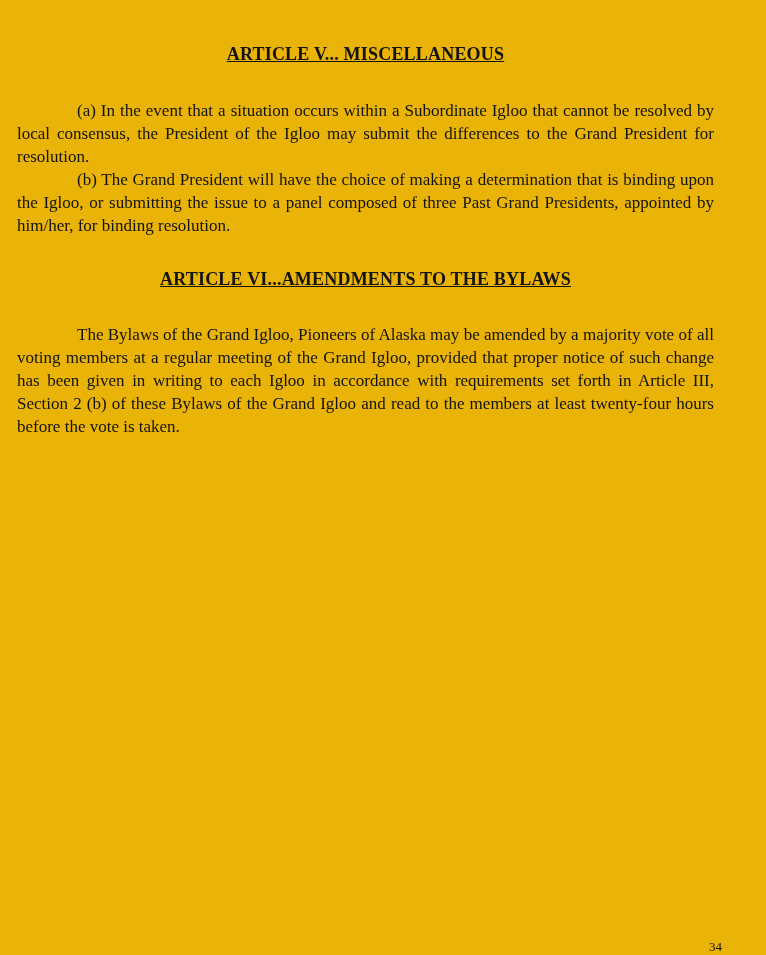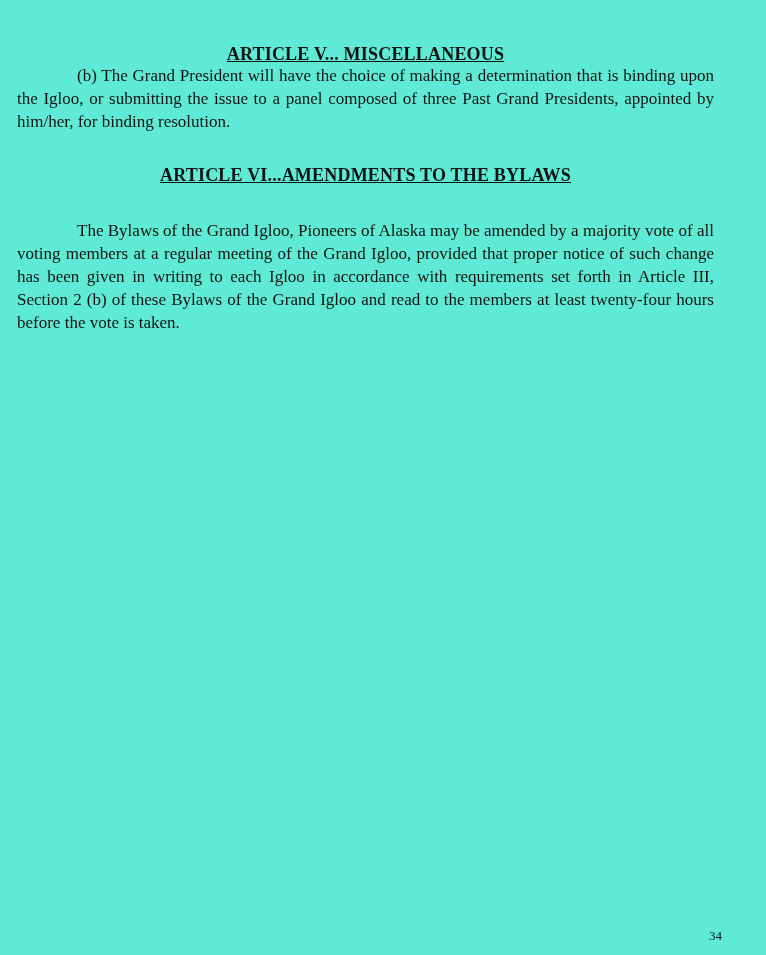--- a/index.html
+++ b/index.html
@@ -4,21 +4,21 @@
 <style>
   html, body {
     margin: 0;
     padding: 0;
     background: #ffffff;
   }
   .page {
     position: relative;
     width: 766px;
     height: 955px;
-    background: #5eead4;
+    background: #eab308;
     font-family: "Liberation Serif", serif;
     color: #131313;
     box-sizing: border-box;
     padding: 44px 52px 0 17px;
     overflow: hidden;
   }
   .article-title {
     margin: 0;
     text-align: center;
     font-size: 18px;
@@ -53,33 +53,34 @@
     text-align: justify;
     text-indent: 60px;
   }
   .para-a   { margin-top: 35px; }
   .para-b   { }
   .article-vi-title { margin-top: 32px; }
   .para-vi  { margin-top: 34px; }
   .page-number {
     position: absolute;
     right: 44px;
-    bottom: 11px;
+    bottom: 0;
     font-size: 13px;
     color: #131313;
   }
 </style>
 </head>
 <body>
 
 <div class="page">
 
   <h1 class="article-title"><span class="underlined">ARTICLE V... MISCELLANEOUS</span></h1>
 
 
+  <p class="body-para para-a">(a) In the event that a situation occurs within a Subordinate Igloo that cannot be resolved by local consensus, the President of the Igloo may submit the differences to the Grand President for resolution.</p>
 
   <p class="body-para para-b">(b) The Grand President will have the choice of making a determination that is binding upon the Igloo, or submitting the issue to a panel composed of three Past Grand Presidents, appointed by him/her, for binding resolution.</p>
 
   <h1 class="article-title article-vi-title"><span class="underlined">ARTICLE VI...AMENDMENTS TO THE BYLAWS</span></h1>
 
   <p class="body-para para-vi">The Bylaws of the Grand Igloo, Pioneers of Alaska may be amended by a majority vote of all voting members at a regular meeting of the Grand Igloo, provided that proper notice of such change has been given in writing to each Igloo in accordance with requirements set forth in Article III, Section 2 (b) of these Bylaws of the Grand Igloo and read to the members at least twenty-four hours before the vote is taken.</p>
 
   <div class="page-number">34</div>
 
 </div>

